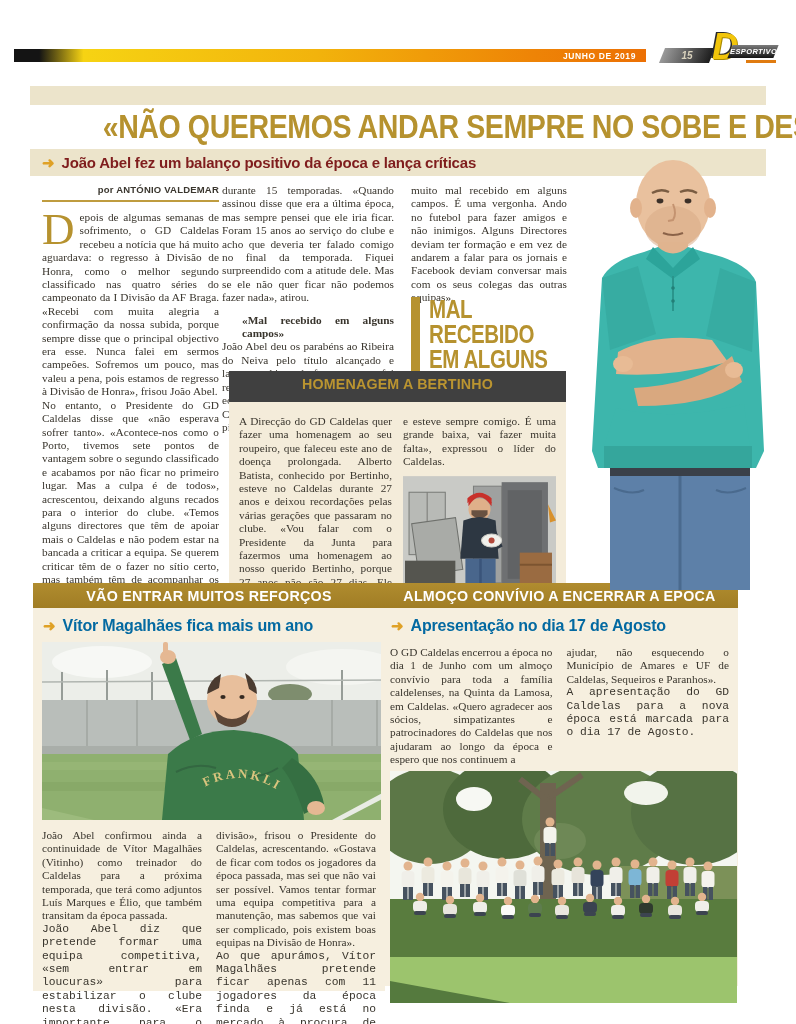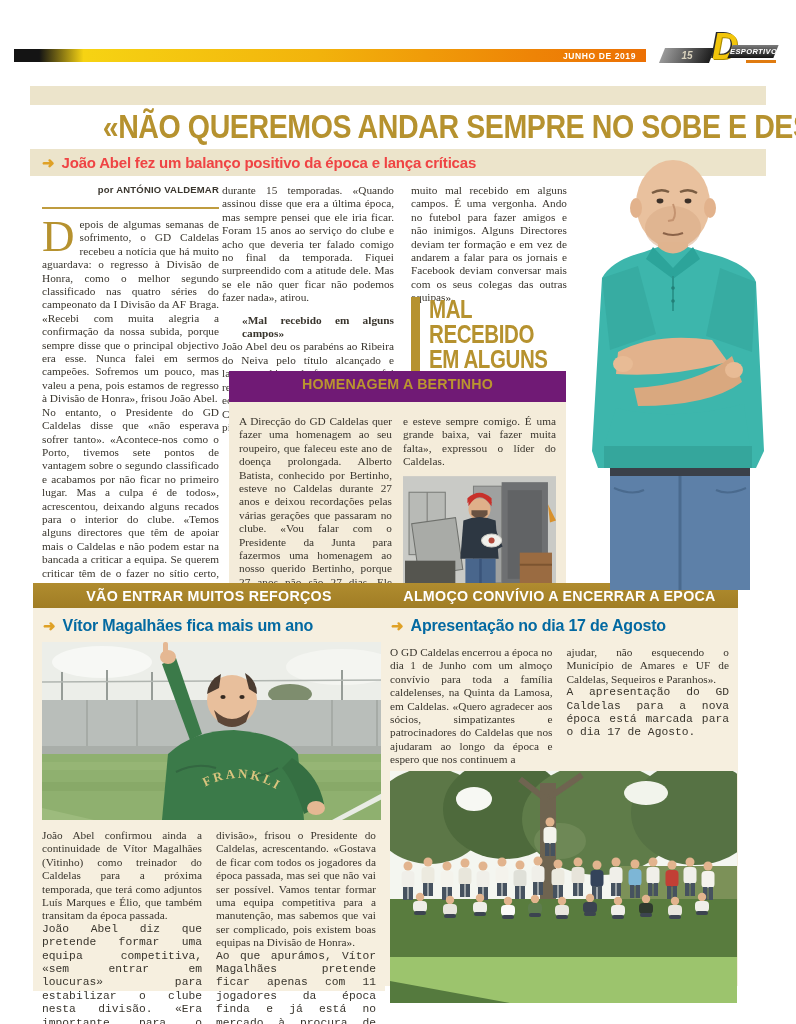--- a/index.html
+++ b/index.html
@@ -23,40 +23,40 @@
 
   
   .band { position:absolute; left:30px; width:736px; background:#ece4cb; }
   .band1 { top:86px; height:19px; }
   .band2 { top:149px; height:27px; }
   .headline { position:absolute; left:30px; top:103px; width:736px; height:46px; text-align:center; white-space:nowrap; }
   .headline span { display:inline-block; transform:scaleX(.84); transform-origin:center;
     font-size:34px; font-weight:bold; letter-spacing:-.5px; color:#b6922f; line-height:46px; }
   .subhead { position:absolute; left:42px; top:149px; height:27px; line-height:27px; z-index:2; }
   .arrow { color:#dfa126; font-weight:bold; margin-right:7px; font-size:15px; }
-  .subhead b { font-size:15px; color:#ef4444; letter-spacing:-.2px;text-align:right; }
+  .subhead b { font-size:15px; color:#7f1d1d; letter-spacing:-.2px;text-align:right; }
 
   
   .bt { font-family:"Liberation Serif", serif; font-size:11.3px; line-height:13.4px; text-align:justify; color:#39352d; }
   .col { position:absolute; top:184px; }
   .col1 { left:42px;  width:177px; }
   .col2 { left:222px; width:172px; }
   .col3 { left:411px; width:156px; }
   .byline { text-align:right; font-size:9.5px; font-weight:bold; color:#3a362e; letter-spacing:.2px;
-    border-bottom:2px solid #bf9c3f; padding-bottom:12px; margin-bottom:9px; }
+    border-bottom:2px solid #bf9c3f; padding-bottom:5px; margin-bottom:9px; }
   .dropcap { float:left; font-family:"Liberation Serif",serif; font-size:45px; line-height:36px; color:#b6922f; padding-right:5px; }
   .bsub { font-weight:bold; margin-top:9px;margin-left:20px; }
 
   .pullquote { position:absolute; left:411px; top:297px; width:170px; display:flex; gap:9px; }
   .pq-bar { width:9px; height:74px; background:#b6922f; flex:none; }
   .pq-text { width:178px; transform:scaleX(.82); transform-origin:left top;
     font-size:25px; line-height:25px; font-weight:bold; color:#b6922f; letter-spacing:-.5px; }
 
   
-  .hom-bar { position:absolute; left:229px; top:371px; width:337px; height:36px; background:#701a75; }
+  .hom-bar { position:absolute; left:229px; top:371px; width:337px; height:36px; background:#404040; }
   .hom-bar span { display:block; text-align:center; line-height:26px; font-size:15px; font-weight:bold;
     color:#ba9430; transform:scaleX(.95); letter-spacing:.2px; }
   .hom-box { position:absolute; left:229px; top:402px; width:337px; height:184px; background:#f4ecda; padding:13px 10px 0 10px; display:flex; gap:11px; }
   .hom-col { width:153px; }
   .hom-photo { width:153px; height:113px; margin-top:7px; display:block; }
 
   
   .portrait { position:absolute; left:560px; top:146px; width:236px; height:444px; z-index:3; }
 
   

